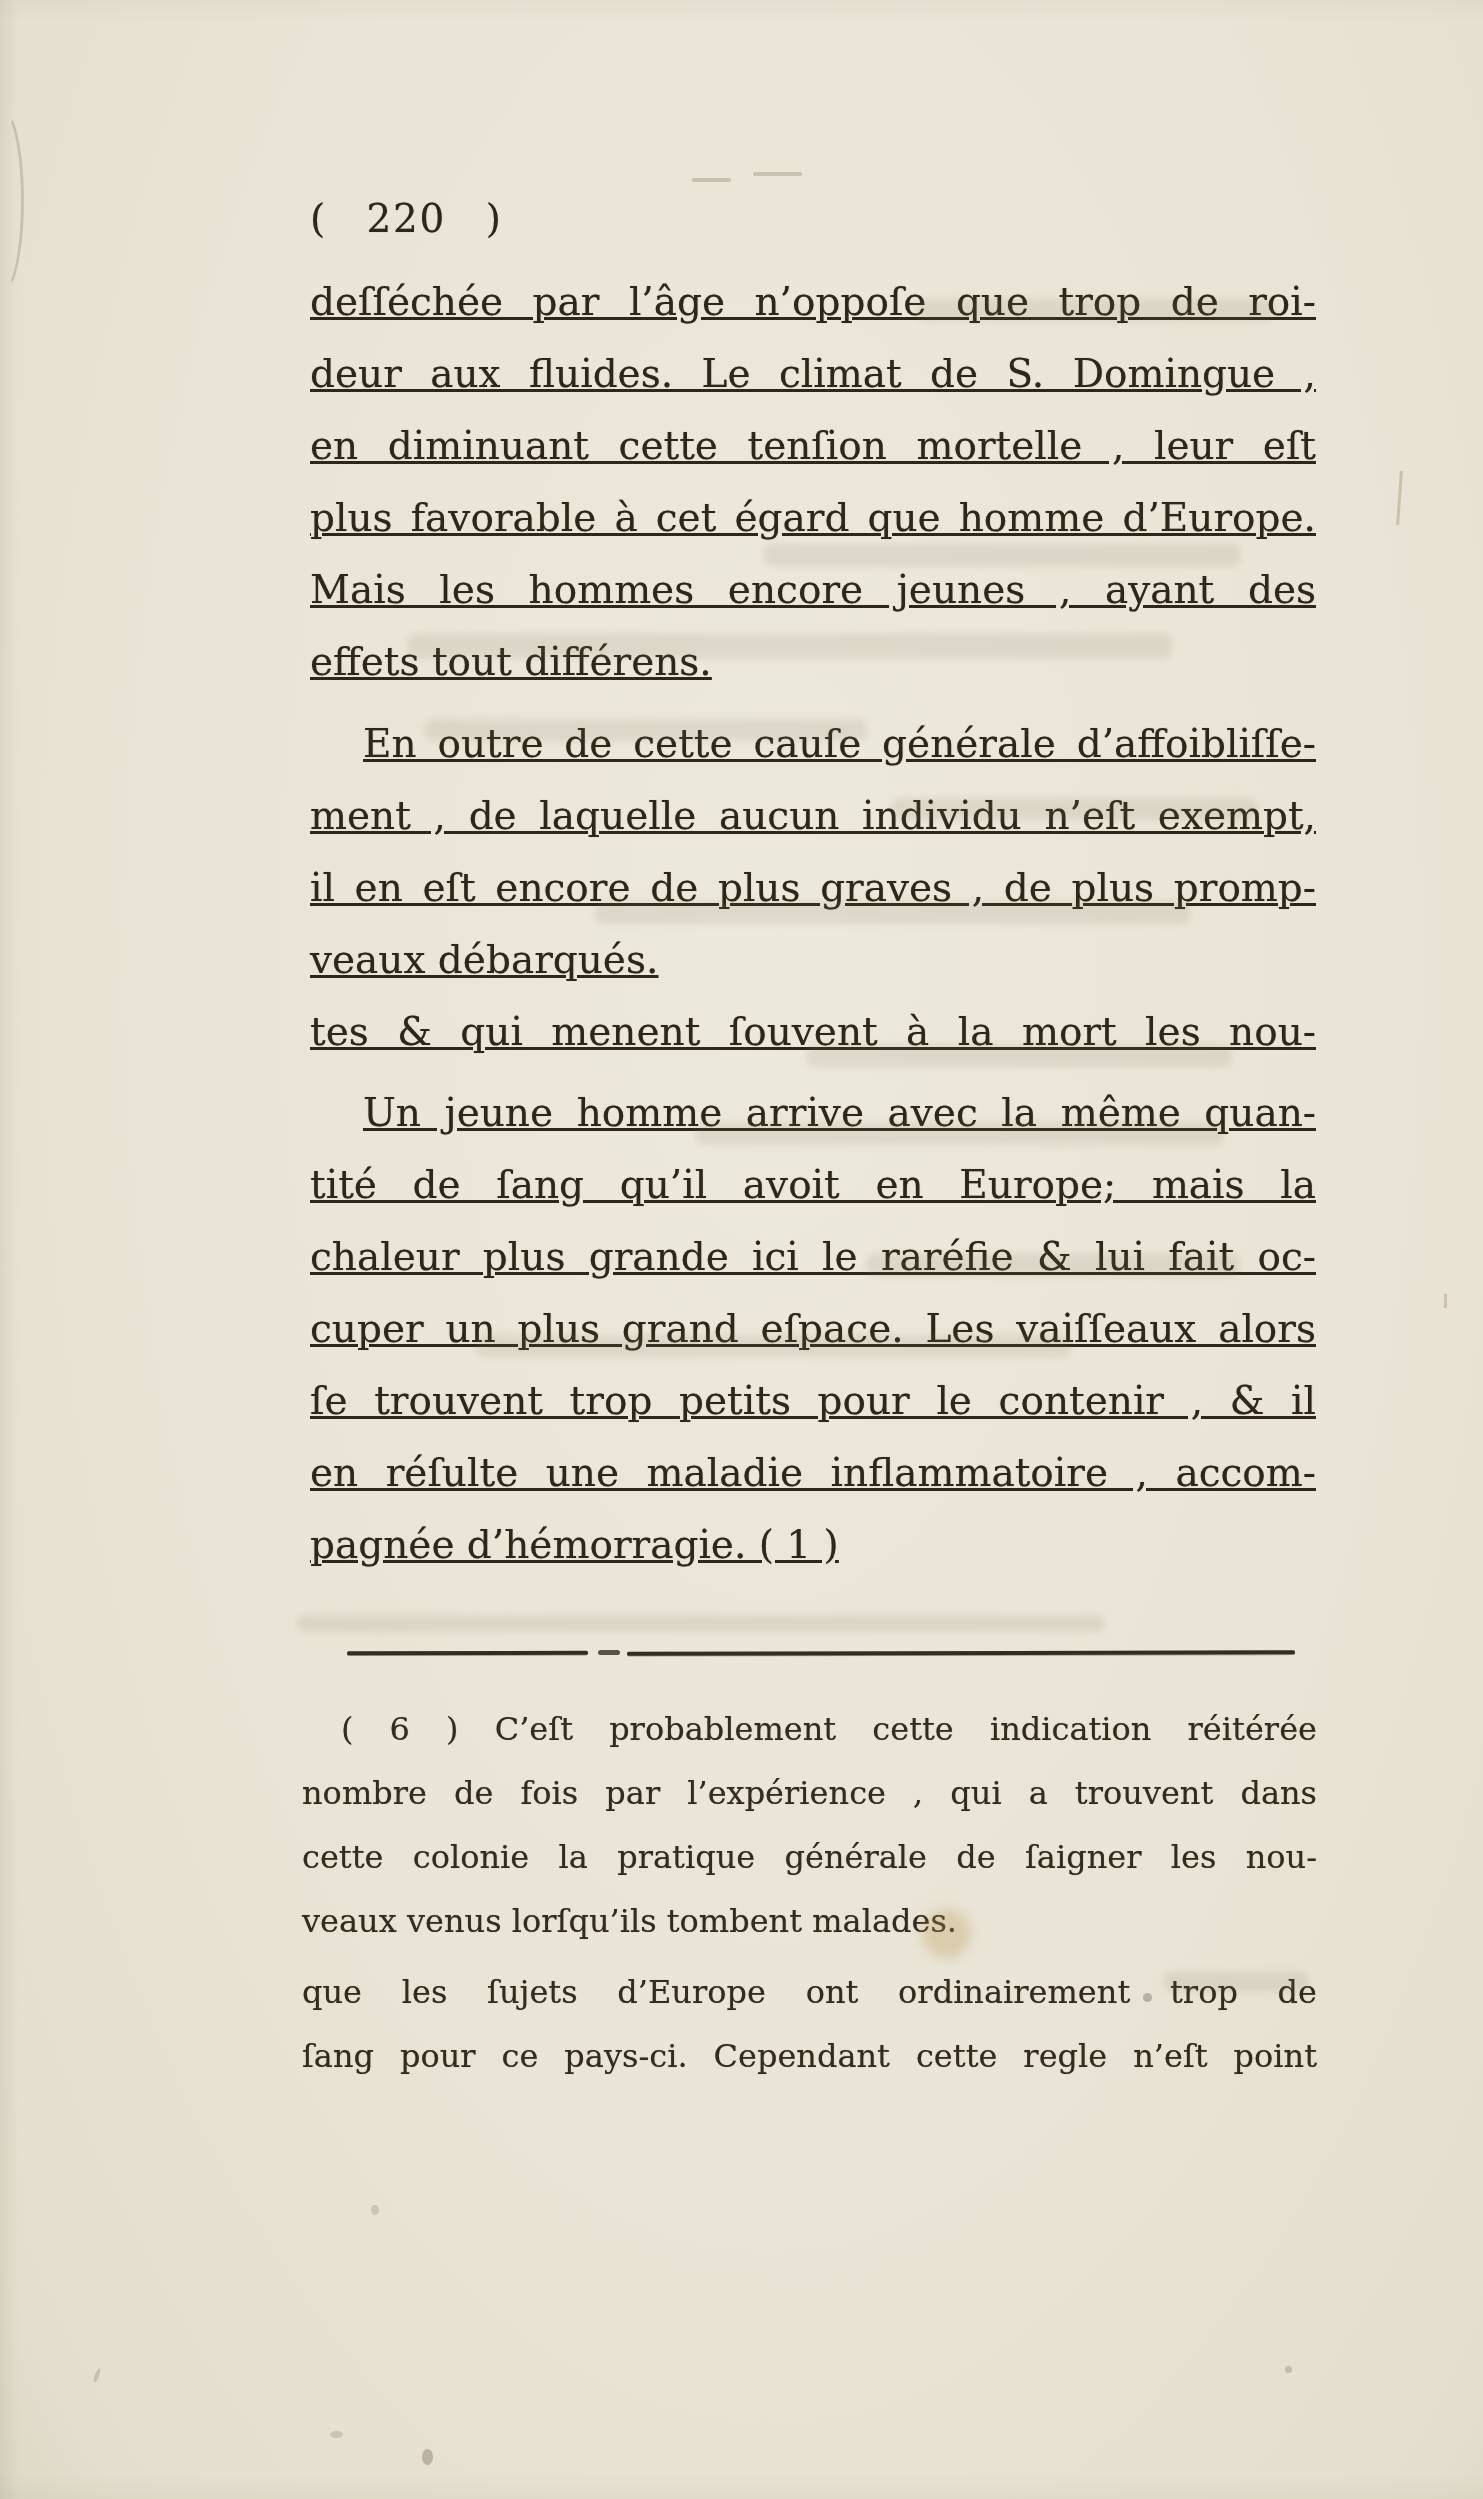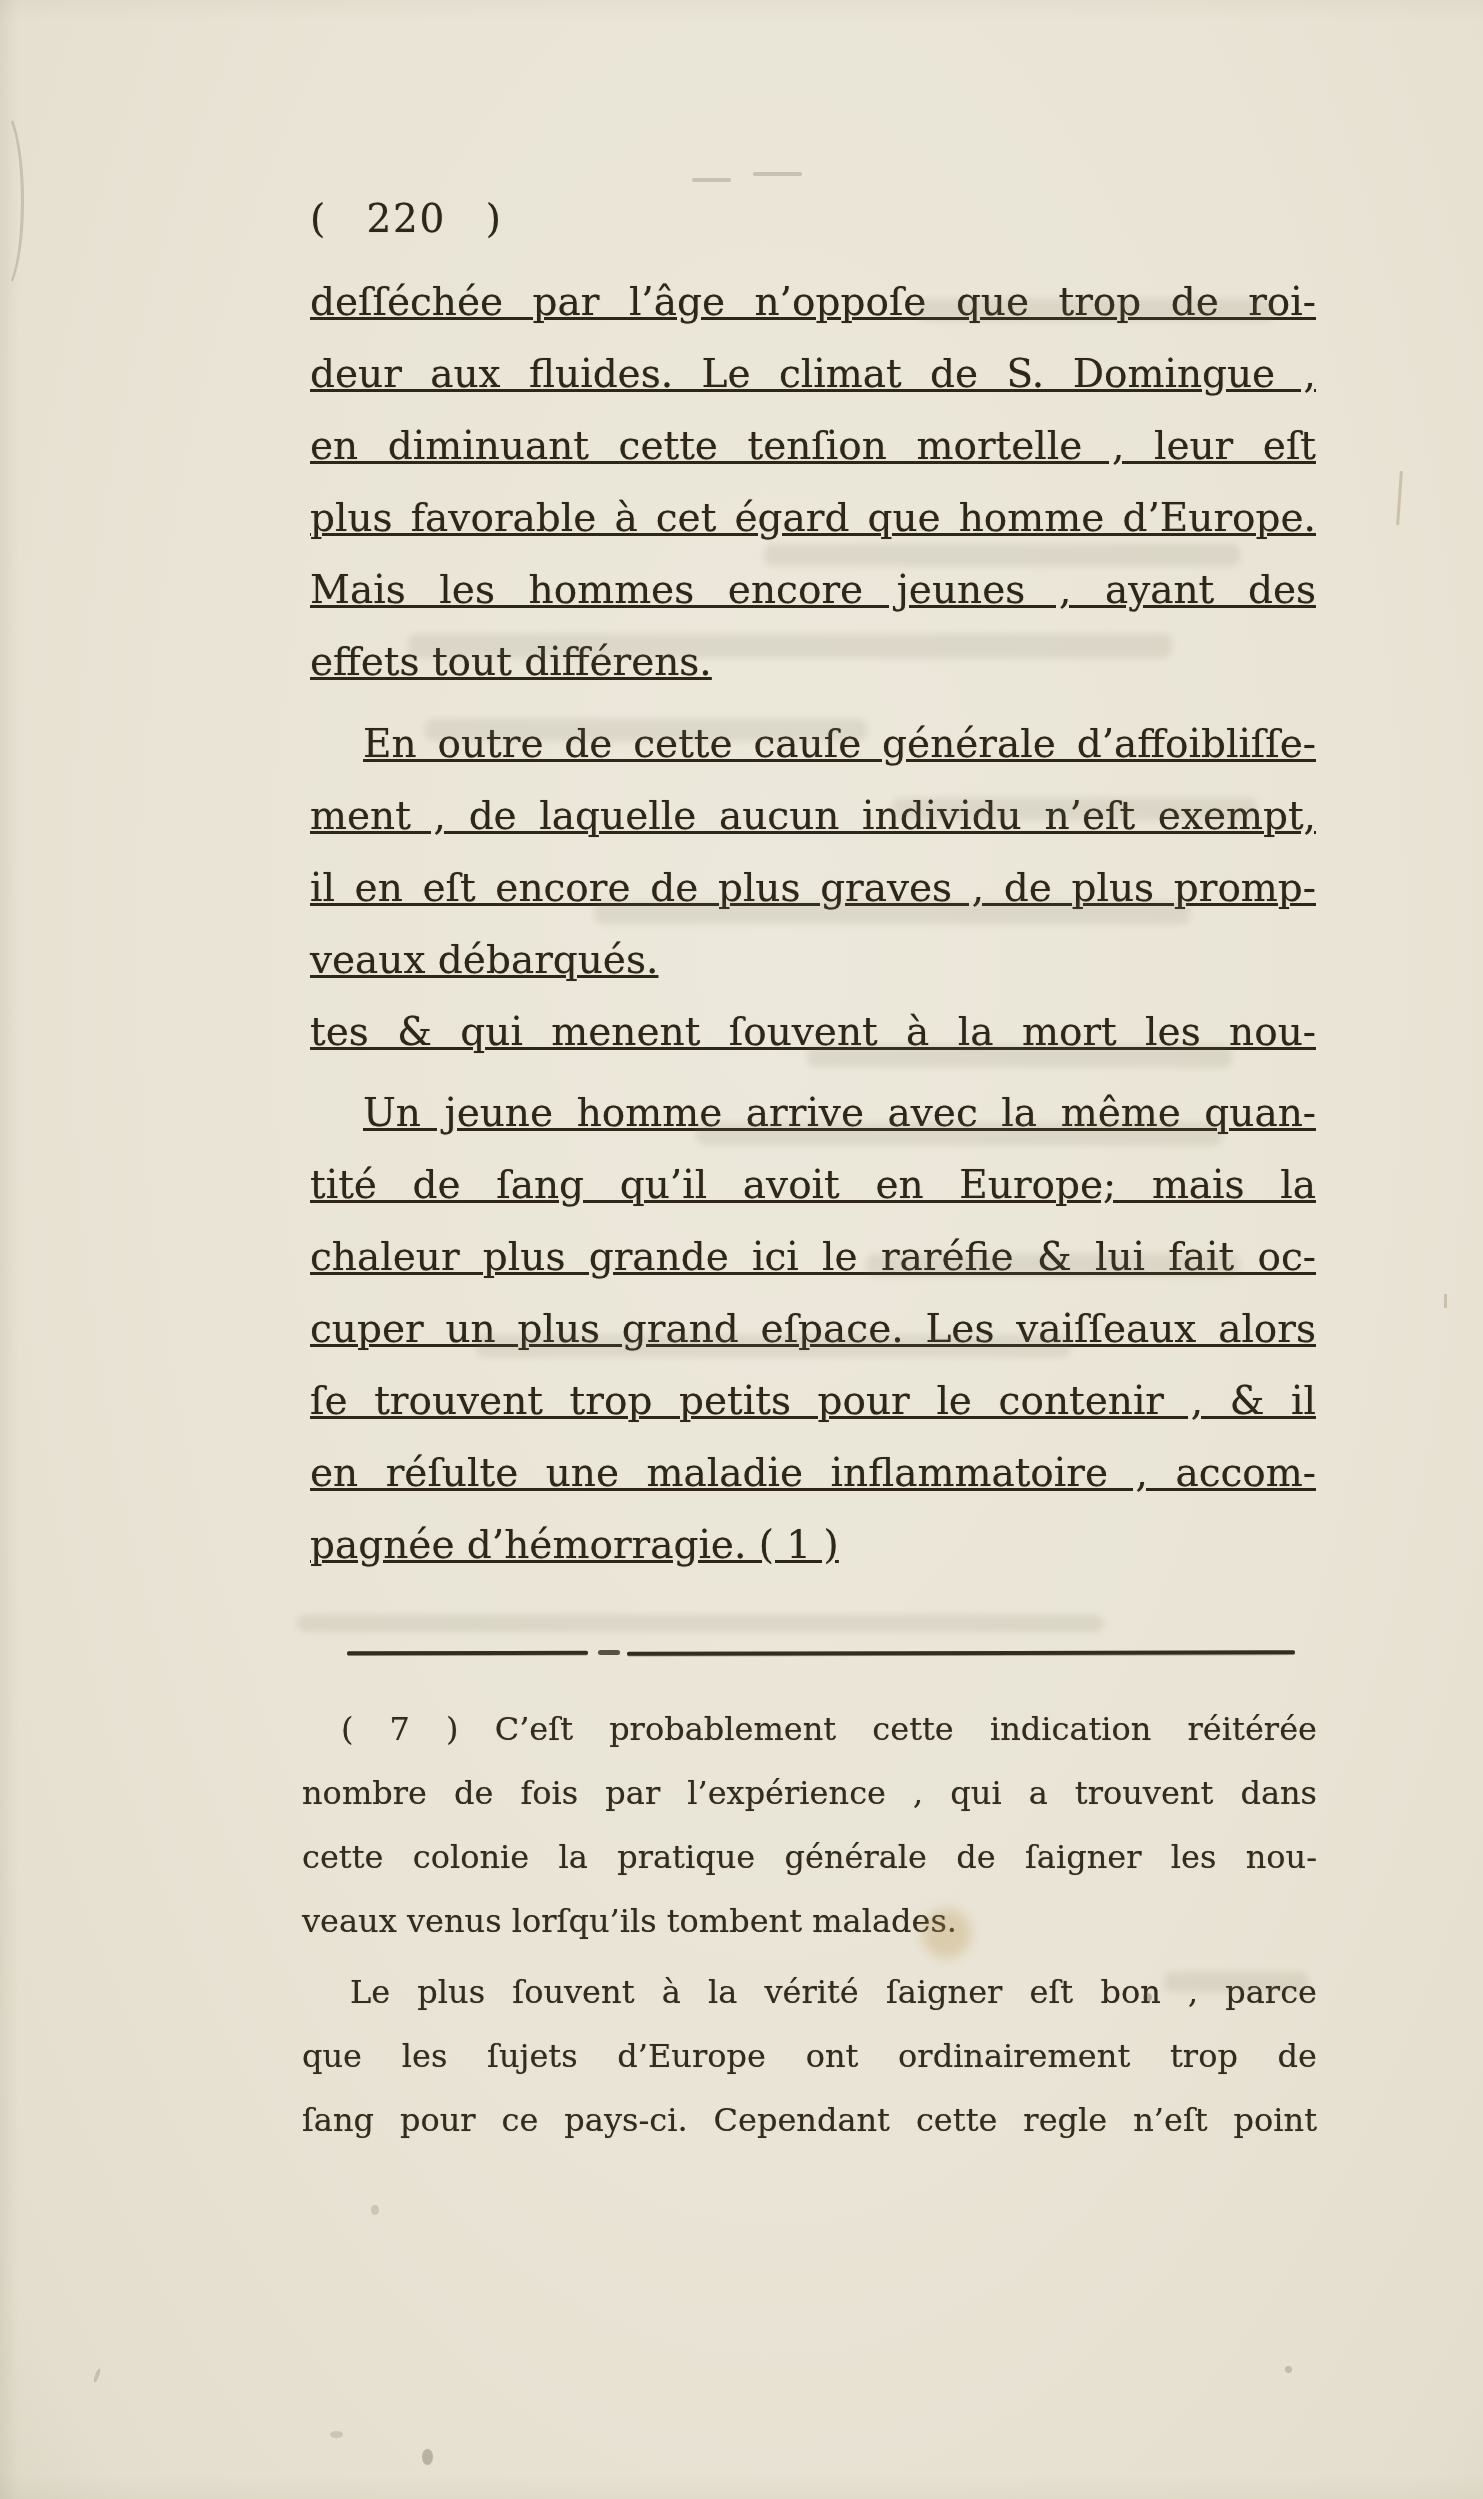--- a/index.html
+++ b/index.html
@@ -103,27 +103,26 @@
 </div>
 
 <div class="rule">
   <div class="rule-seg left"></div>
   <div class="rule-blob"></div>
   <div class="rule-seg right"></div>
 </div>
 
 <div class="footnote">
   <div class="fpara">
-    <div class="fline j findent1">( 7 ) C’eſt probablement cette indication réitérée</div>
+    <div class="fline j findent1">( 6 ) C’eſt probablement cette indication réitérée</div>
     <div class="fline j">nombre de fois par l’expérience , qui a trouvent dans</div>
     <div class="fline j">cette colonie la pratique générale de ſaigner les nou-</div>
     <div class="fline">veaux venus lorſqu’ils tombent malades.</div>
   </div>
   <div class="fpara fpara2">
-    <div class="fline j findent2">Le plus ſouvent à la vérité ſaigner eſt bon , parce</div>
     <div class="fline j">que les ſujets d’Europe ont ordinairement trop de</div>
     <div class="fline j">ſang pour ce pays-ci. Cependant cette regle n’eſt point</div>
   </div>
 </div>
 
 <div class="ghost" style="left:917px;top:299px;width:357px;height:22px;"></div>
 <div class="ghost" style="left:764px;top:544px;width:476px;height:22px;"></div>
 <div class="ghost" style="left:408px;top:634px;width:764px;height:24px;"></div>
 <div class="ghost" style="left:425px;top:719px;width:442px;height:22px;"></div>
 <div class="ghost" style="left:892px;top:798px;width:365px;height:22px;"></div>

